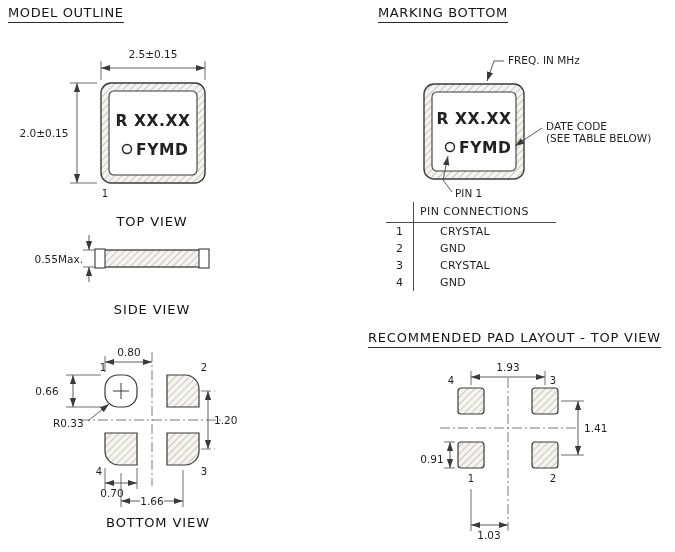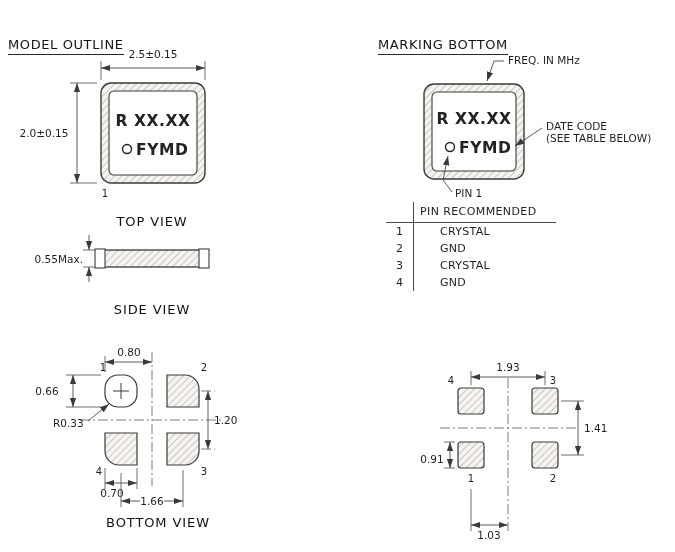--- a/index.html
+++ b/index.html
@@ -7,21 +7,20 @@
   .canvas { position:relative; width:675px; height:552px; background:#ffffff; overflow:hidden; }
 
   .hdr {
     position:absolute;
     font-size:13px;
     letter-spacing:.6px;
     color:#141414;
     border-bottom:1.5px solid #2a2a2a;
     padding-bottom:2px;
     white-space:nowrap;
-    margin-top:32px;
   }
 
   svg.sheet { position:absolute; left:0; top:0; }
   svg text { font-family:"DejaVu Sans","Liberation Sans",sans-serif; }
   .dimtxt  { font-size:10.5px; fill:#1e1e1e; }
   .small   { font-size:10px;   fill:#1e1e1e; }
   .viewlbl { font-size:13px;   fill:#111;    letter-spacing:.9px; }
   .mark    { font-size:15.5px; font-weight:bold; fill:#222; letter-spacing:.6px; }
 
   .ext    { stroke:#4a4a4a; stroke-width:.8; }
@@ -37,20 +36,21 @@
   .pt-pin { width:27px; text-align:center; }
   .pt-sig { padding-left:9px; letter-spacing:.3px;margin-left:18px; }
 </style>
 </head>
 <body>
 
 <div class="canvas">
 
   <div class="hdr" style="left:8px; top:5px;">MODEL OUTLINE</div>
   <div class="hdr" style="left:378px; top:5px;">MARKING BOTTOM</div>
+  <div class="hdr" style="left:368px; top:330px; letter-spacing:.8px;">RECOMMENDED PAD LAYOUT - TOP VIEW</div>
 
   <svg class="sheet" width="675" height="552" viewBox="0 0 675 552">
     <defs>
       <pattern id="hatch" width="5" height="5" patternUnits="userSpaceOnUse" patternTransform="rotate(45)">
         <rect width="5" height="5" fill="#f6f4f0"></rect>
         <line x1="0" y1="0" x2="0" y2="5" stroke="#a09a8d" stroke-width="1"></line>
       </pattern>
       <marker id="arr" viewBox="0 0 10 8" refX="9.3" refY="4" markerWidth="10" markerHeight="8" orient="auto-start-reverse" markerUnits="userSpaceOnUse">
         <path d="M0,0.8 L9.3,4 L0,7.2 z" fill="#3a3a3a"></path>
       </marker>
@@ -184,21 +184,21 @@
       <text class="dimtxt" x="432" y="463" text-anchor="middle">0.91</text>
 
       <line class="ext" x1="471" y1="489" x2="471" y2="531"></line>
       <line class="dim" x1="471" y1="525" x2="508" y2="525" marker-start="url(#arr)" marker-end="url(#arr)"></line>
       <text class="dimtxt" x="489" y="539" text-anchor="middle">1.03</text>
     </g>
   </svg>
 
   <div class="pt">
     <div class="pt-vline"></div>
-    <div class="pt-head">PIN RECOMMENDED</div>
+    <div class="pt-head">PIN CONNECTIONS</div>
     <div class="pt-row">
       <span class="pt-pin">1</span>
       <span class="pt-sig">CRYSTAL</span>
     </div>
     <div class="pt-row">
       <span class="pt-pin">2</span>
       <span class="pt-sig">GND</span>
     </div>
     <div class="pt-row">
       <span class="pt-pin">3</span>

